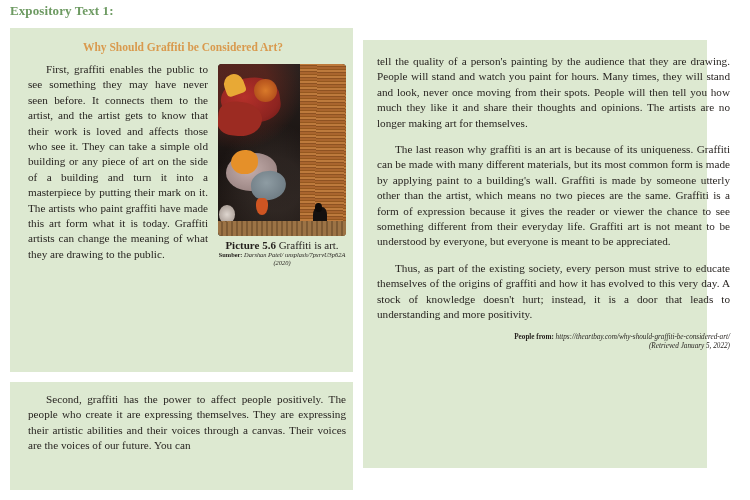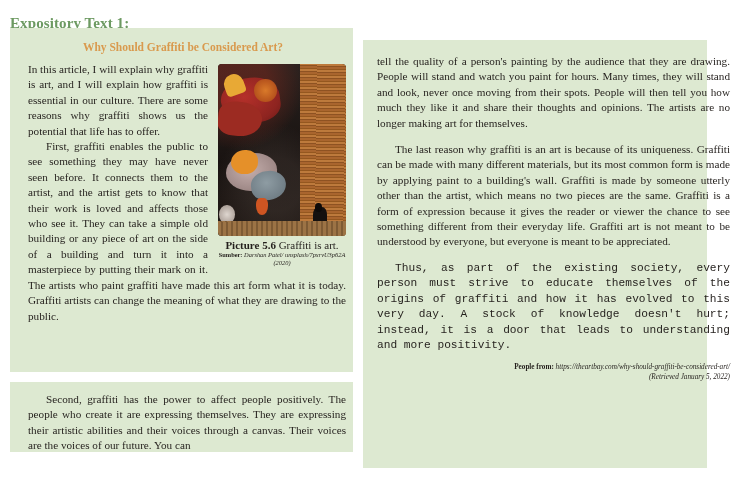--- a/index.html
+++ b/index.html
@@ -18,22 +18,22 @@
   .page {
     position: relative;
     width: 750px;
     height: 500px;
   }
 
   
   .expository-label {
     position: absolute;
     left: 10px;
-    top: 16px;
-    font-size: 15px;
+    top: 4px;
+    font-size: 13px;
     font-weight: bold;
     color: #6d9a62;
     letter-spacing: 0.1px;
     line-height: 14px;
   }
 
   
   .panel {
     position: absolute;
     background: #dde9d1;
@@ -45,21 +45,21 @@
     top: 28px;
     width: 343px;
     height: 344px;
     padding: 4px;
   }
 
   #left-panel-bottom {
     left: 10px;
     top: 382px;
     width: 343px;
-    height: 70px;
+    height: 108px;
     padding: 4px;
   }
 
   #right-panel {
     left: 363px;
     top: 40px;
     width: 344px;
     height: 428px;
   }
 
@@ -258,21 +258,21 @@
   }
 
   
   #right-text {
     position: absolute;
     left: 14px;
     top: 14px;
     width: 353px;
   }
   #right-text p { margin: 0 0 11px 0; }
-  #right-text p:last-of-type { margin-bottom: 0; font-family: Liberation Mono, monospace; }
+  #right-text p:last-of-type { margin-bottom: 0; }
 
   .adapted {
     margin-top: 10px;
     font-size: 7.2px;
     line-height: 9.5px;
     text-align: right;
     color: #231f1c;
   }
   .adapted .adapt-label { font-weight: bold; }
   .adapted .adapt-url { font-style: italic; }
@@ -312,21 +312,20 @@
         <div class="fig-caption">
           <span class="cap-strong">Picture 5.6</span>
           <span>Graffiti is art.</span>
         </div>
         <div class="fig-source">
           <span class="src-label">Sumber:</span>
           <span class="src-val">Darshan Patel/ unsplash/7pxrvU3p62A (2020)</span>
         </div>
       </div>
 
-      <p>In this article, I will explain why graffiti is art, and I will explain how graffiti is essential in our culture. There are some reasons why graffiti shows us the potential that life has to offer.</p>
       <p class="indent">First, graffiti enables the public to see something they may have never seen before. It connects them to the artist, and the artist gets to know that their work is loved and affects those who see it. They can take a simple old building or any piece of art on the side of a building and turn it into a masterpiece by putting their mark on it. The artists who paint graffiti have made this art form what it is today. Graffiti artists can change the meaning of what they are drawing to the public.</p>
     </div>
   </div>
 
   <div class="panel" id="left-panel-bottom">
     <div id="left-bottom-text" class="body-text">
       <p class="indent">Second, graffiti has the power to affect people positively. The people who create it are expressing themselves. They are expressing their artistic abilities and their voices through a canvas. Their voices are the voices of our future. You can</p>
     </div>
   </div>
 

